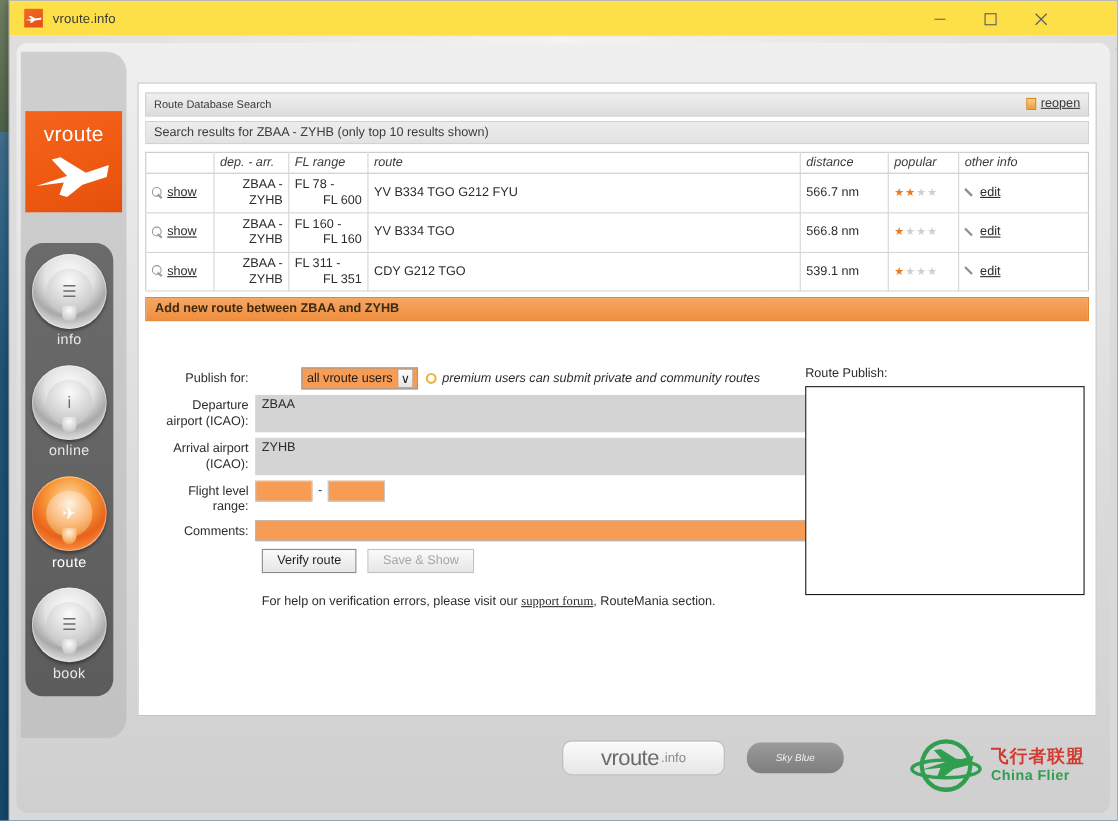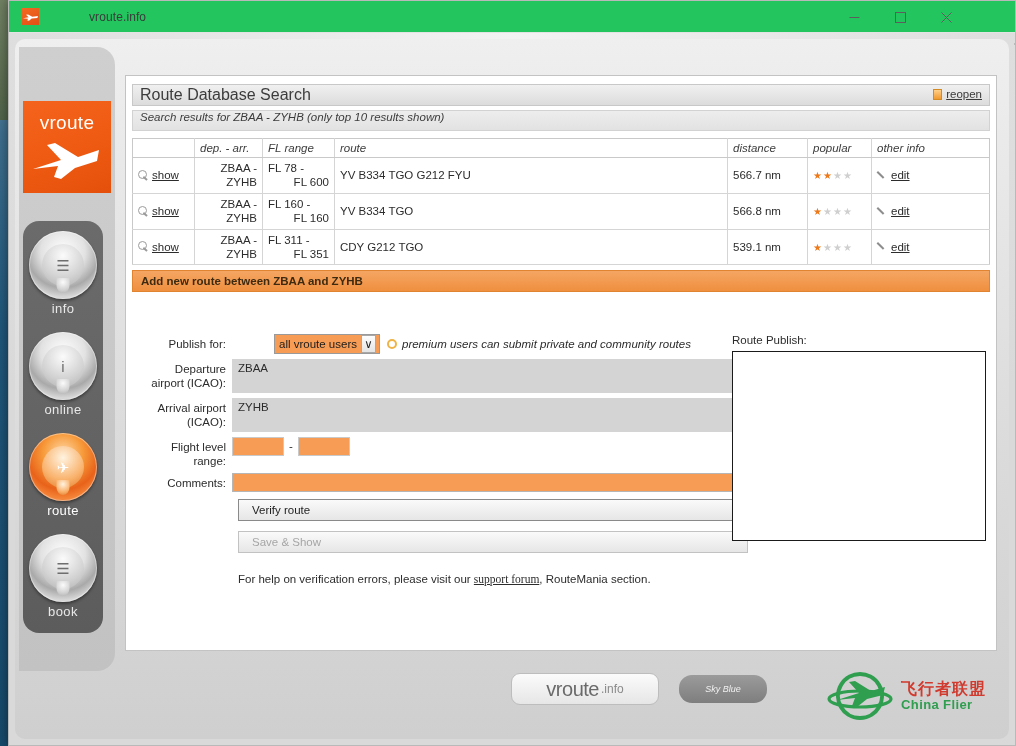--- a/index.html
+++ b/index.html
@@ -23,24 +23,23 @@
   }
 
   
   #window {
     position:absolute; left:8px; top:0px; width:1008px; height:746px;
     background:#ffffff;
     border:1px solid #b9b9b9;
     box-shadow:0 0 10px rgba(0,0,0,.45);
   }
   #titlebar {
-    height:32px; background:#22c55e; border-bottom:1px solid #e3e3e3;
+    height:32px; background:#fde047; border-bottom:1px solid #e3e3e3;
     display:flex; align-items:center;
     position:relative;
-    gap:41px;
   }
   #app-icon {
     width:17px; height:17px; margin-left:13px; margin-right:9px;
     background:linear-gradient(150deg,#f26a22,#e24f14);
     position:relative; overflow:hidden; flex:none;
   }
   #app-icon:after {
     content:""; position:absolute; left:1px; top:6px; width:15px; height:7px;
     background:#fff;
     clip-path:polygon(0% 60%, 38% 46%, 20% 10%, 34% 8%, 62% 40%, 100% 28%, 96% 56%, 58% 66%, 40% 96%, 28% 92%, 34% 68%);
@@ -146,38 +145,38 @@
   }
   #content-inner { position:absolute; inset:0; padding:0; }
 
   
   #search-header {
     margin:8px 6px 0 6px; height:22px;
     background:linear-gradient(180deg,#f0f0f0,#dcdcdc);
     border:1px solid #c8c8c8;
     display:flex; align-items:center; position:relative;
   }
-  #search-header-title { font-size:16px; color:#3c3c3c; margin-left:7px; }
+  #search-header-title { font-size:10px; color:#3c3c3c; margin-left:7px; }
   #reopen-wrap {
     position:absolute; right:7px; top:3px; display:flex; align-items:center; gap:4px;
   }
   #reopen-icon {
     width:9px; height:11px;
     background:linear-gradient(180deg,#ffd08a,#f0992f);
     border:1px solid #d68a22;
   }
   #reopen-link {
     font-size:11.5px; color:#3a3a3a; text-decoration:underline; cursor:pointer;text-align:right;
   }
 
   #search-subheader {
     margin:4px 6px 0 6px; height:21px;
     background:linear-gradient(180deg,#ededed,#e2e2e2);
     border:1px solid #d2d2d2;
-    display:flex; align-items:flex-start;font-style:italic;
+    display:flex; align-items:center;
   }
   #search-subheader-text { font-size:11.5px; color:#3c3c3c; margin-left:7px; }
 
   
   #results { margin:7px 6px 0 6px; width:calc(100% - 12px); border-collapse:collapse;
              border:1px solid #c9c9c9; table-layout:fixed; }
   #results th {
     font-size:11.5px; font-style:italic; font-weight:normal; color:#3c3c3c;
     text-align:left; padding:3px 5px; border-right:1px solid #d5d5d5;
     border-bottom:1px solid #c9c9c9; background:#ffffff; vertical-align:middle;
@@ -273,21 +272,21 @@
   #route-scroll {
     position:absolute; right:0; top:0; width:16px; bottom:0;
     background:#f5f5f5; border-left:1px solid #c6c6c6;
     display:flex; flex-direction:column; justify-content:space-between;
     align-items:center; padding:3px 0; color:#8a8a8a; font-size:10px;
   }
   #comments-box {
     background:#f69c55; border:1px solid #b6b6b6; height:19px;
   }
 
-  #buttons-row { display:flex; gap:10px; margin:7px 0 0 106px;flex-direction:column; }
+  #buttons-row { display:flex; gap:10px; margin:7px 0 0 106px; }
   .btn {
     font-size:11.5px; padding:4px 13px;
     background:linear-gradient(180deg,#fafafa,#e6e6e6);
     border:1px solid #8a8a8a; color:#1e1e1e; cursor:pointer;
   }
   .btn.disabled { color:#a6a6a6; border-color:#c2c2c2; cursor:default; }
 
   #help-line { margin:20px 0 0 106px; font-size:11.5px; color:#2c2c2c; }
   #help-line a { color:#2c2c2c; text-decoration:underline; cursor:pointer;font-family:Liberation Serif, serif; }
 

